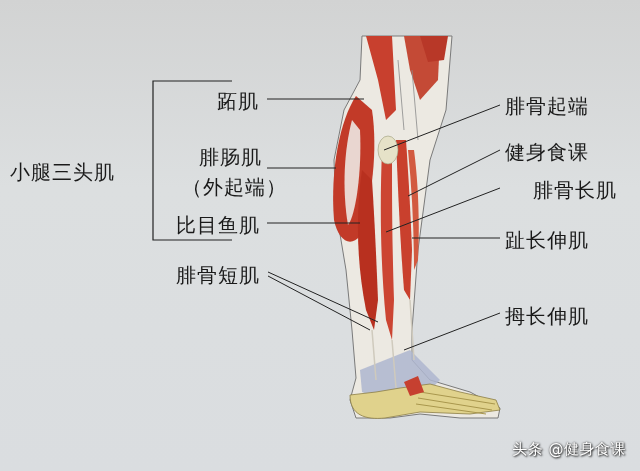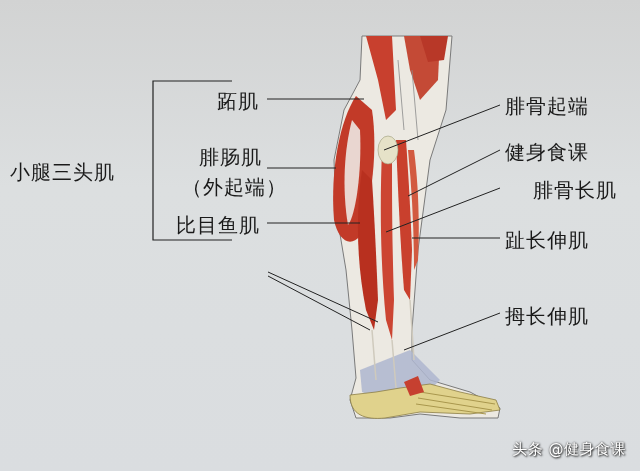--- a/index.html
+++ b/index.html
@@ -89,20 +89,21 @@
       <line x1="500" y1="238" x2="412" y2="238"></line>
       <line x1="500" y1="313" x2="404" y2="350"></line>
     </g>
   </svg>
 
   <div class="label" style="left:10px;top:159px;">小腿三头肌</div>
   <div class="label" style="left:217px;top:88px;">跖肌</div>
   <div class="label" style="left:199px;top:144px;">腓肠肌</div>
   <div class="label" style="left:182px;top:174px;font-family:Liberation Serif, serif;">（外起端）</div>
   <div class="label" style="left:176px;top:212px;">比目鱼肌</div>
+  <div class="label" style="left:176px;top:262px;">腓骨短肌</div>
 
   <div class="label" style="left:505px;top:93px;">腓骨起端</div>
   <div class="label" style="left:505px;top:139px;">健身食课</div>
   <div class="label" style="left:505px;top:177px;margin-left:28px;">腓骨长肌</div>
   <div class="label" style="left:505px;top:227px;">趾长伸肌</div>
   <div class="label" style="left:505px;top:303px;">拇长伸肌</div>
 
   <div class="watermark">头条 @健身食课</div>
 </div>
 

